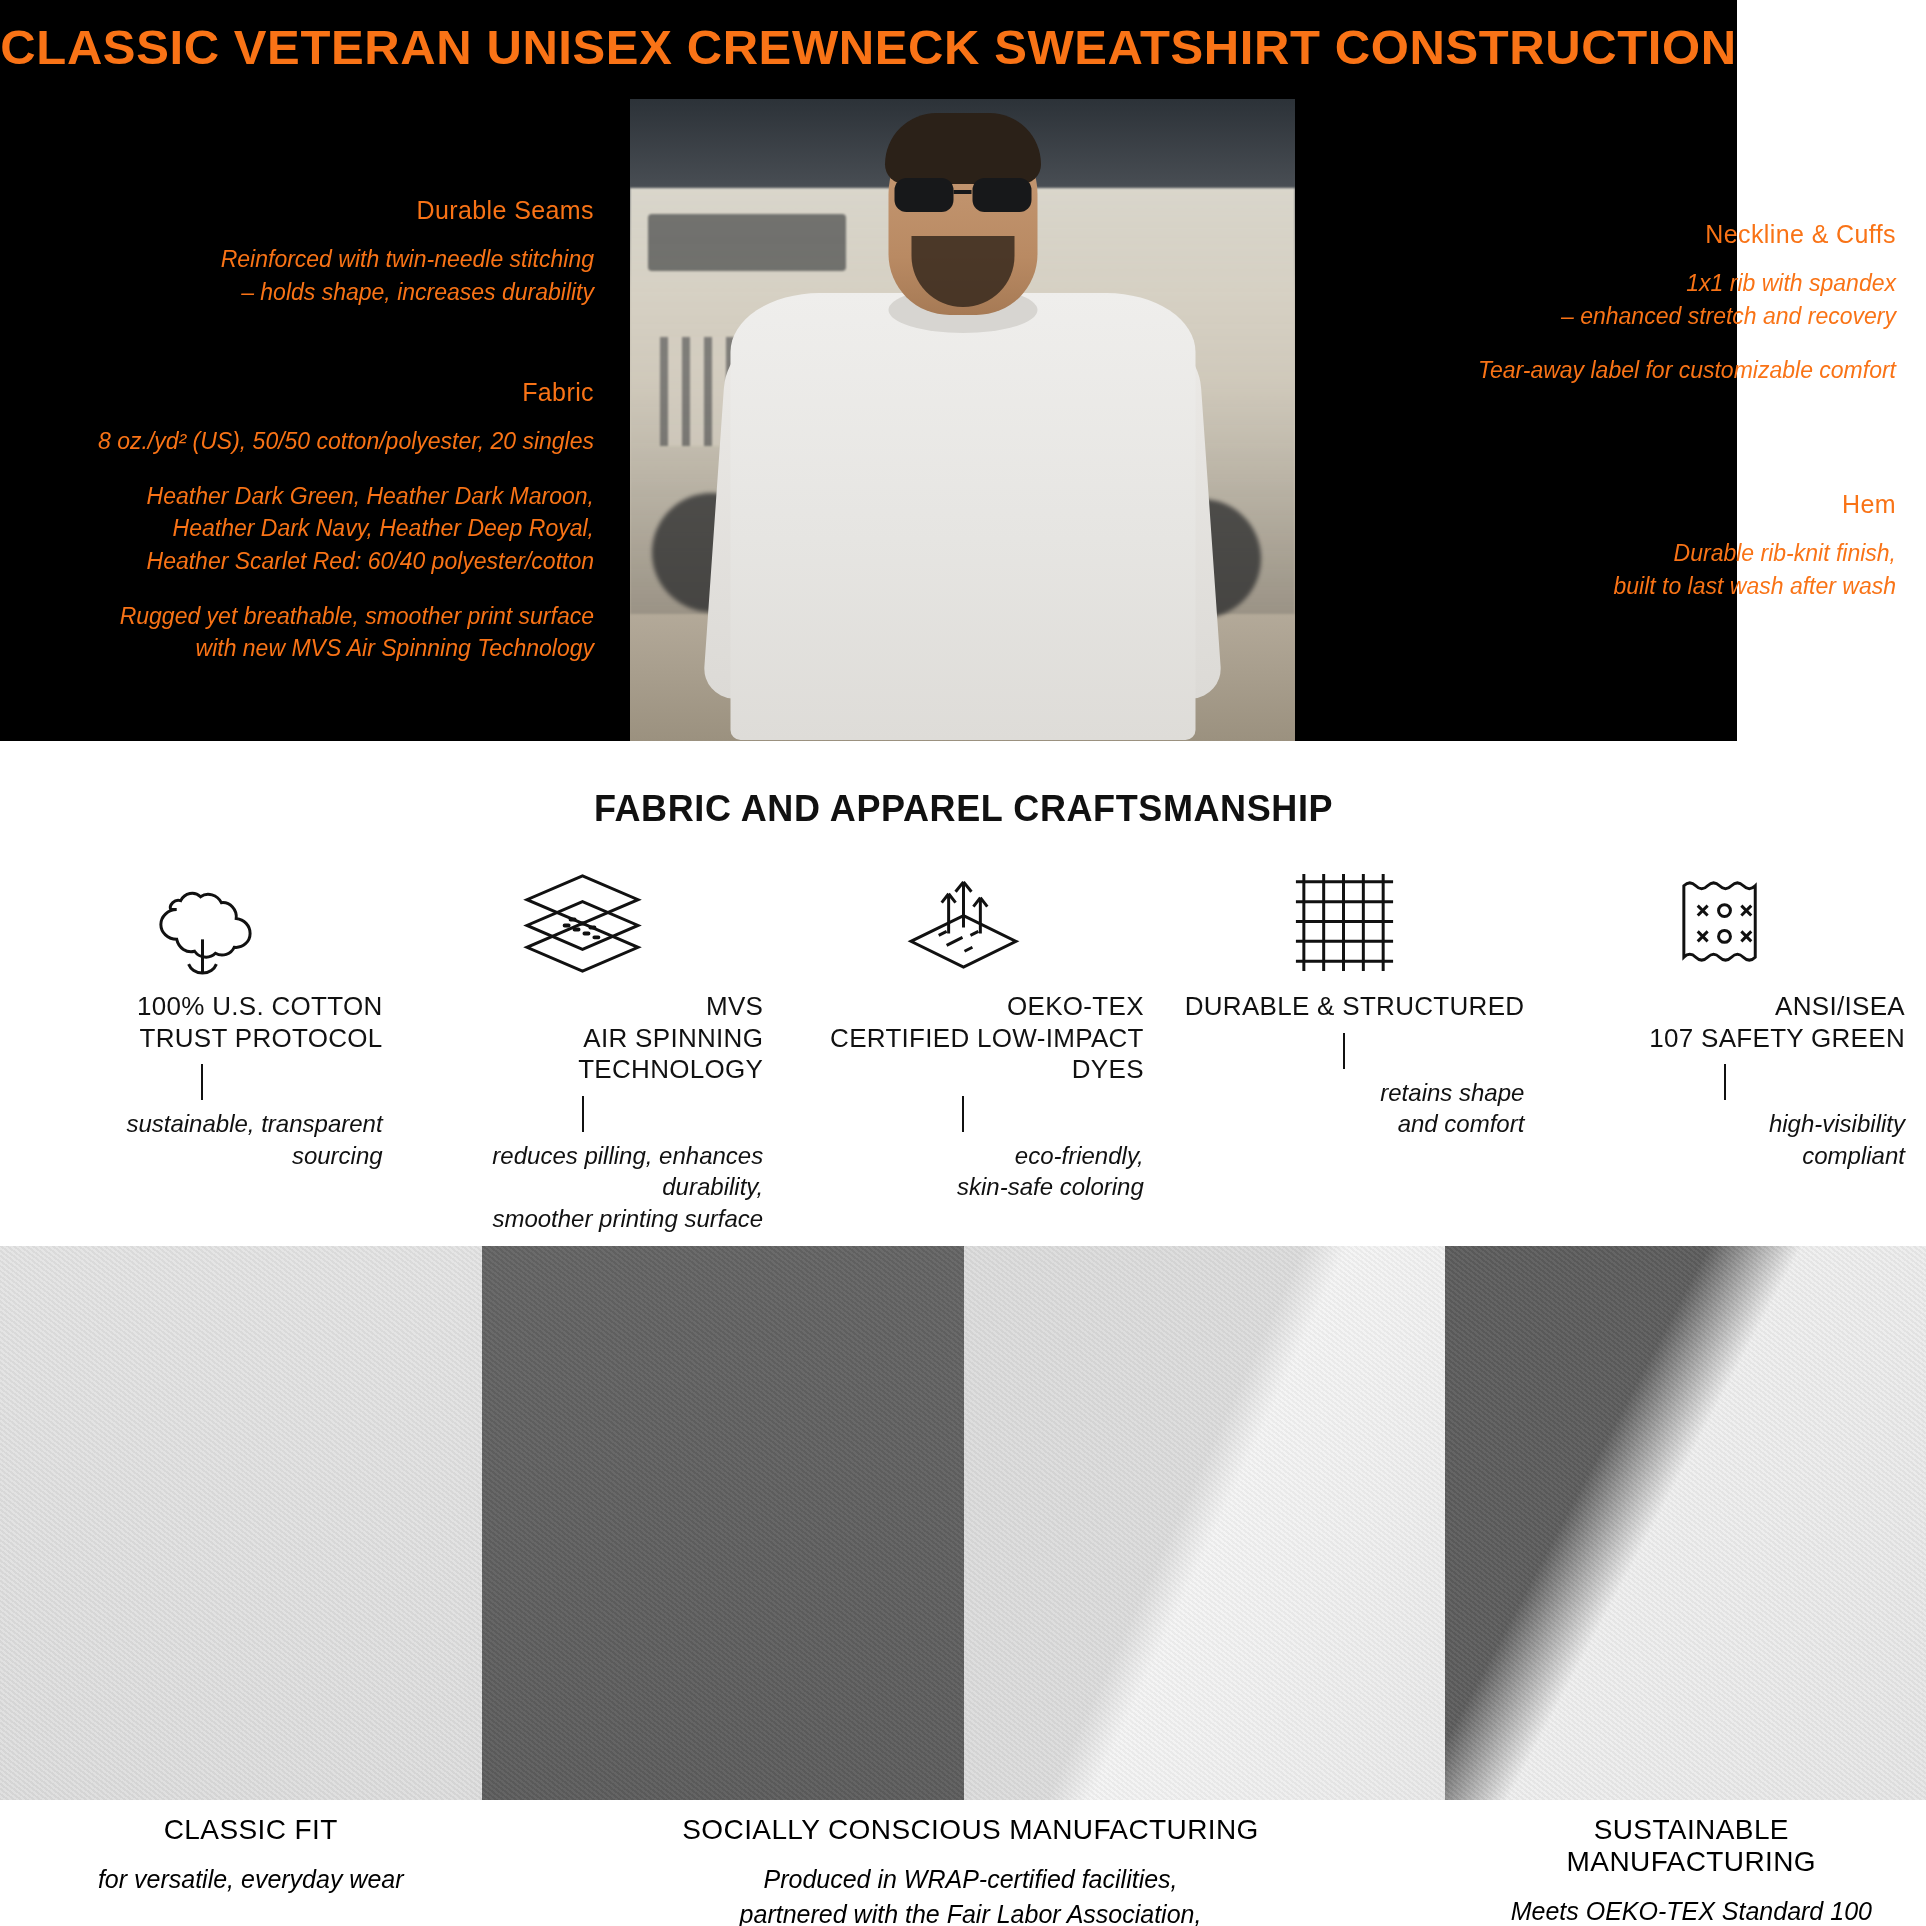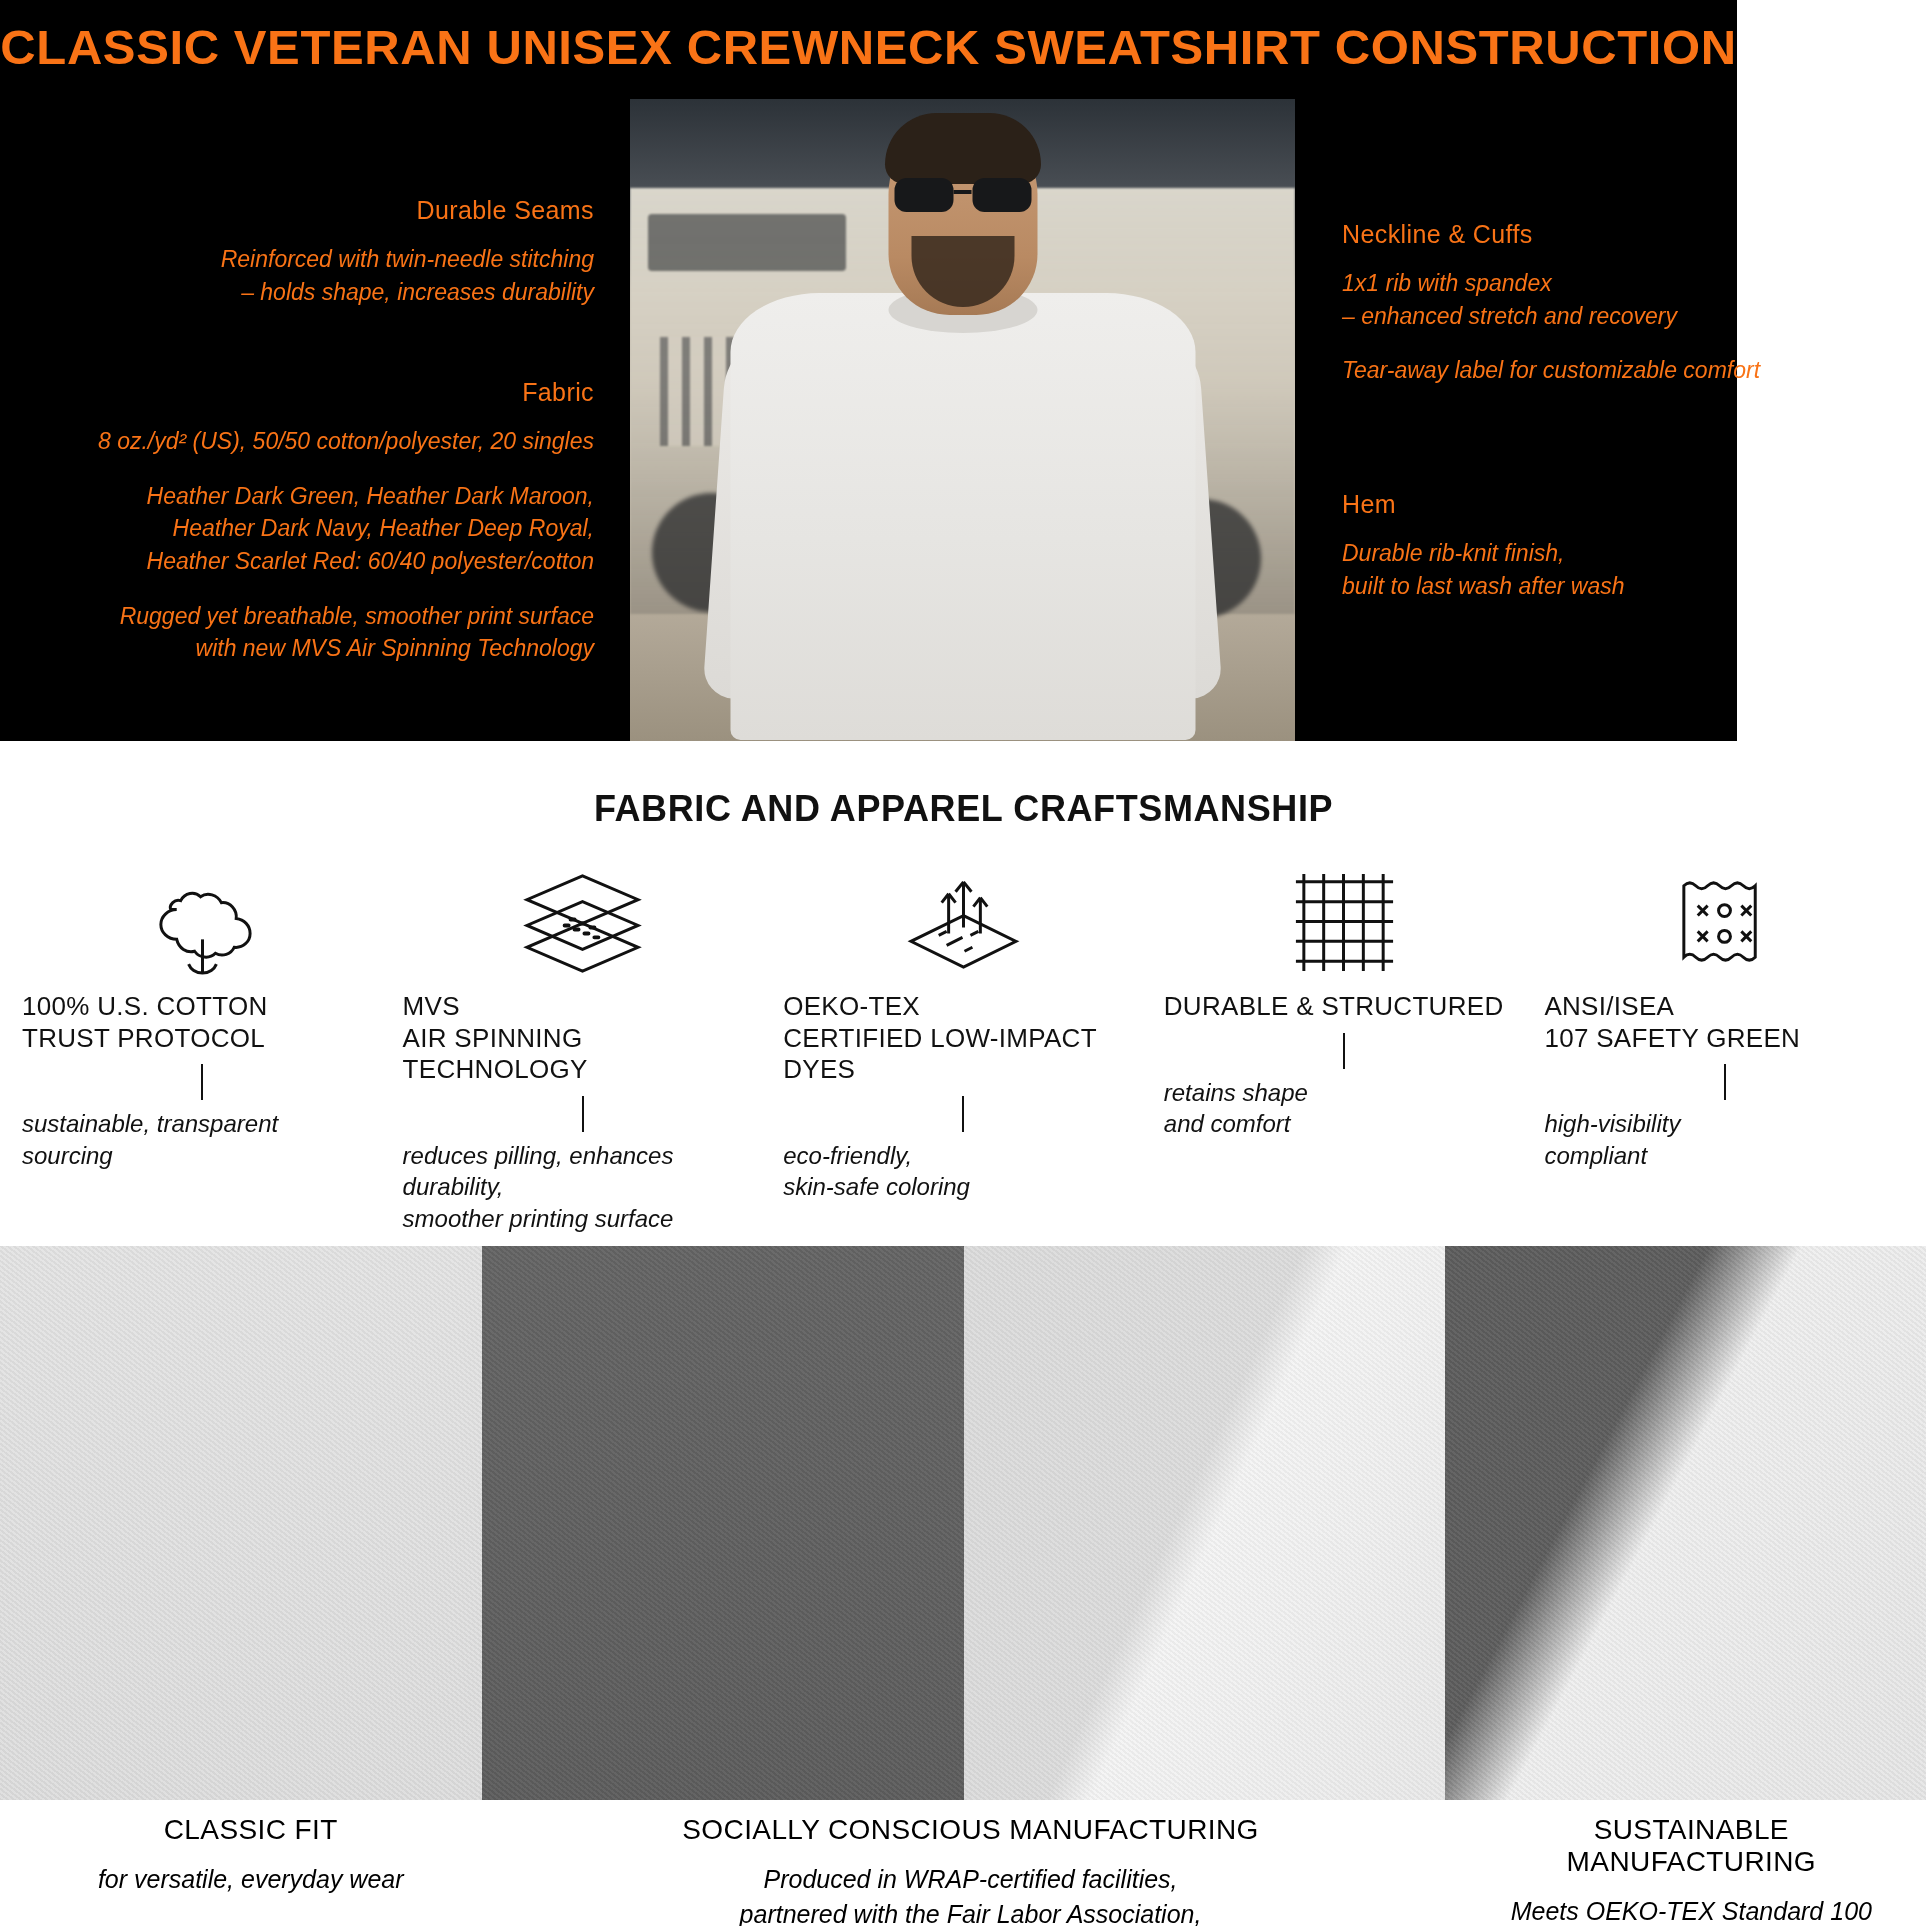--- a/index.html
+++ b/index.html
@@ -107,21 +107,21 @@
     position: absolute; left: 50%; transform: translateX(-50%); top: 137px;
     width: 103px; height: 71px; border-radius: 0 0 51px 51px;
     background: #37291d; opacity: .85;
   }
 
   .callout {
     position: absolute;
     width: 554px;
   }
   .callout.left { left: 40px; text-align: right; }
-  .callout.right { left: 1342px; text-align: left; }
+  .callout.right { left: 1342px; text-align: right; }
   .callout h3 {
     font-size: 25px;
     font-weight: normal;
     letter-spacing: 0.4px;
     margin-bottom: 18px;
   }
   .callout p {
     font-style: italic;
     font-size: 23px;
     line-height: 1.42;
@@ -145,21 +145,21 @@
     padding-top: 47px;
     text-transform: uppercase;
   }
   .craft-row {
     display: flex;
     margin-top: 34px;
     padding: 0 12px;
   }
   .craft-item {
     flex: 1;
-    text-align: left;
+    text-align: right;
     padding: 0 10px;
   }
   .craft-icon { height: 117px; display: flex; align-items: center; justify-content: center; }
   .craft-label {
     font-size: 26px;
     line-height: 1.22;
     letter-spacing: 0.3px;
     margin-top: 10px;
     text-transform: uppercase;
   }

